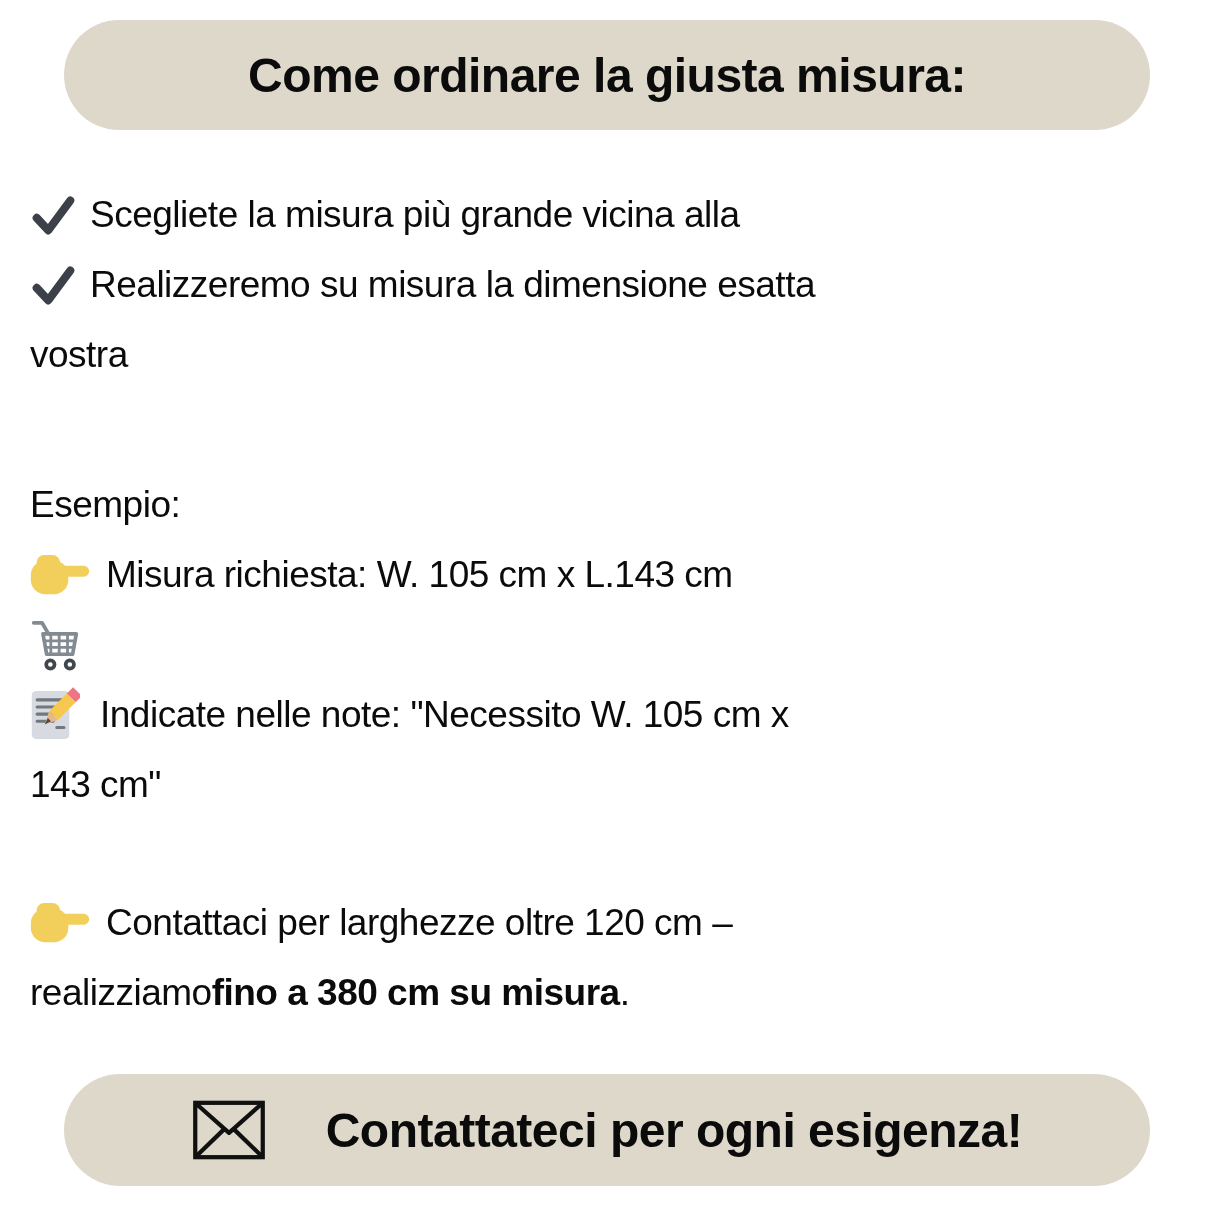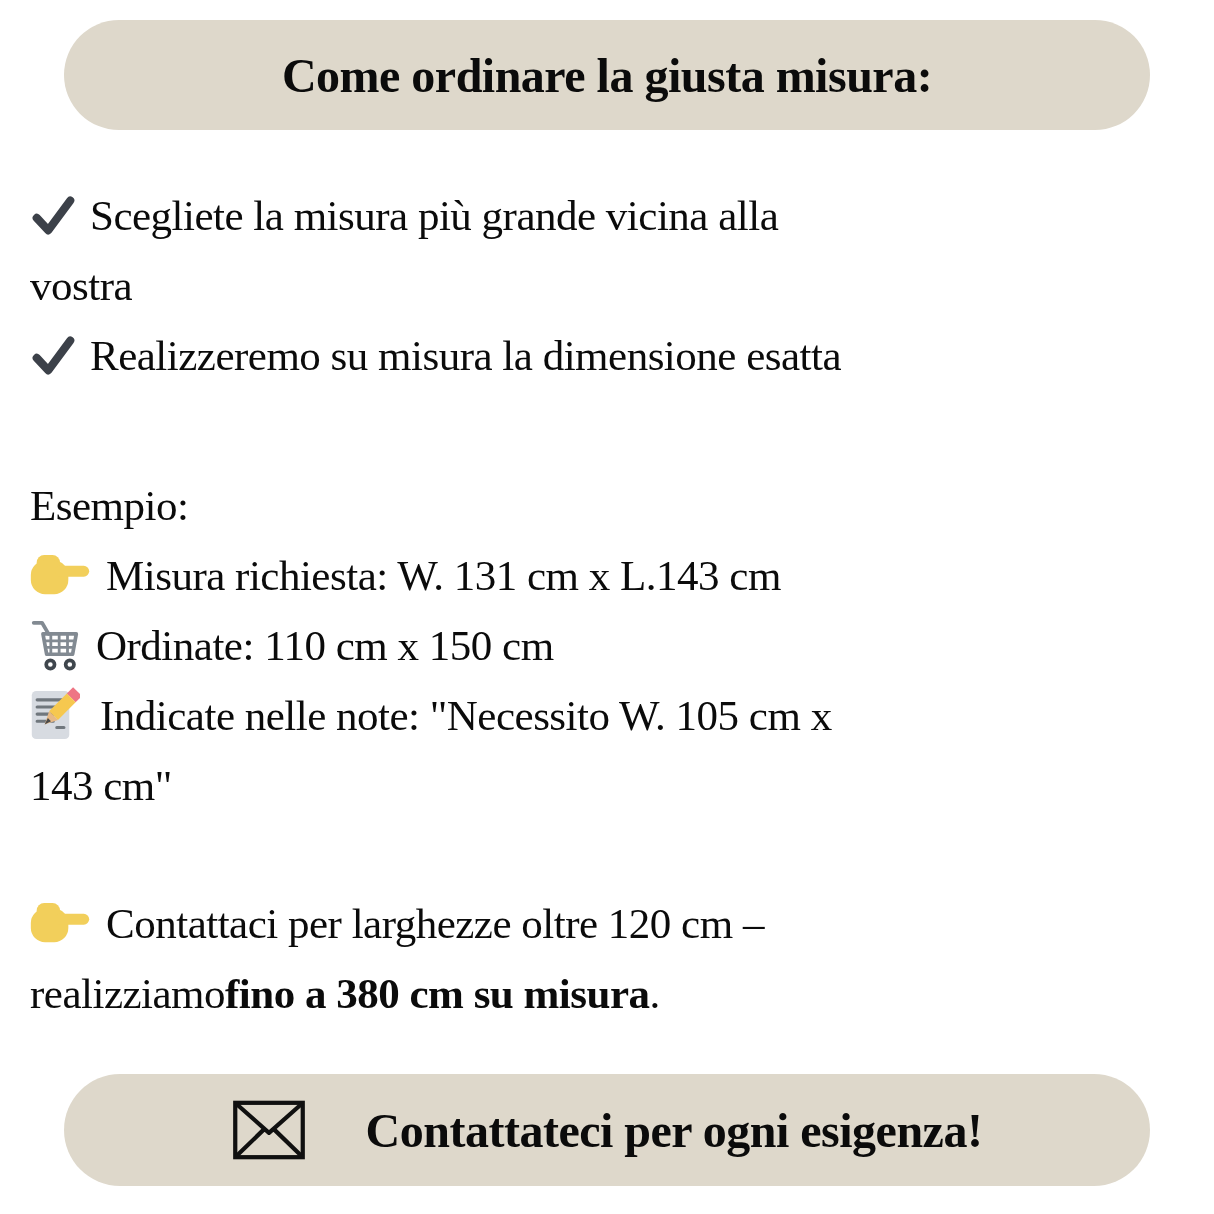--- a/index.html
+++ b/index.html
@@ -1,20 +1,20 @@
 <!DOCTYPE html>
 <html><head>
 <meta charset="utf-8">
 <style>
   * { box-sizing: border-box; }
   html, body { margin: 0; padding: 0; background: #ffffff; }
   .page {
     width: 1214px; height: 1214px;
     background: #ffffff;
-    font-family: Liberation Serif, serif;
+    font-family: Liberation Sans, sans-serif;
     color: #0b0b0b;
     overflow: hidden;
     position: relative;
   }
   .pill {
     background: #ded8cb;
     border-radius: 58px;
     width: 1086px;
     margin: 0 auto;
     display: flex;
@@ -34,21 +34,21 @@
     font-size: 48px;
     font-weight: 700;
     letter-spacing: -0.5px;
     gap: 60px;
   }
   .content { padding: 0 20px 0 30px; }
   .row {
     display: flex;
     align-items: center;
     height: 70px;
-    font-size: 43px;
+    font-size: 37px;
     letter-spacing: -0.5px;
     white-space: nowrap;
   }
   .row b { font-weight: 700; }
   .mt-block1 { margin-top: 50px; }
   .mt-esempio { margin-top: 80px; align-items: center; }
   .mt-contact { margin-top: 68px; text-align: center; }
   .icon { display: inline-flex; flex: 0 0 auto; align-items: center; }
   .icon.check   { margin-right: 14px; }
   .icon.hand    { margin-right: 16px; }
@@ -68,57 +68,56 @@
 
     <div class="row mt-block1">
       <span class="icon check">
         <svg viewBox="0 0 48 48" width="46" height="46" aria-hidden="true">
           <path d="M7 27 L19 40 L42 9" fill="none" stroke="#3c4149" stroke-width="8.5" stroke-linecap="round" stroke-linejoin="round"></path>
         </svg>
       </span>
       <span>Scegliete la misura più grande vicina alla</span>
     </div>
     <div class="row">
-      <span>vostra</span>
-    </div>
-    <div class="row">
       <span class="icon check">
         <svg viewBox="0 0 48 48" width="46" height="46" aria-hidden="true">
           <path d="M7 27 L19 40 L42 9" fill="none" stroke="#3c4149" stroke-width="8.5" stroke-linecap="round" stroke-linejoin="round"></path>
         </svg>
       </span>
       <span>Realizzeremo su misura la dimensione esatta</span>
+    </div>
+    <div class="row">
+      <span>vostra</span>
     </div>
 
     <div class="row mt-esempio">
       <span>Esempio:</span>
     </div>
 
     <div class="row">
       <span class="icon hand">
         <svg viewBox="0 0 72 52" width="60" height="44" aria-hidden="true">
           <rect x="8" y="2" width="28" height="18" rx="9" fill="#f2cf5b"></rect>
           <rect x="1" y="9" width="45" height="40" rx="17" fill="#f2cf5b"></rect>
           <rect x="30" y="15" width="41" height="13" rx="6.5" fill="#f2cf5b"></rect>
         </svg>
       </span>
-      <span>Misura richiesta: W. 131 cm x L.143 cm</span>
+      <span>Misura richiesta: W. 105 cm x L.143 cm</span>
     </div>
 
     <div class="row">
       <span class="icon cart">
         <svg viewBox="0 0 54 58" width="50" height="54" aria-hidden="true">
           <path d="M4 5 h9 l7 12" fill="none" stroke="#828a92" stroke-width="4" stroke-linecap="round" stroke-linejoin="round"></path>
           <path d="M14 17 h36 l-4 22 h-28 z" fill="none" stroke="#828a92" stroke-width="4" stroke-linejoin="round"></path>
           <path d="M22.5 17 v22 M31.5 17 v22 M40.5 17 v22 M15 24.5 h34 M16 31.5 h32" stroke="#828a92" stroke-width="3" fill="none"></path>
           <circle cx="22" cy="50" r="4.5" fill="none" stroke="#3f464d" stroke-width="4"></circle>
           <circle cx="43" cy="50" r="4.5" fill="none" stroke="#3f464d" stroke-width="4"></circle>
         </svg>
       </span>
-      <span>Ordinate: 110 cm x 150 cm</span>
     </div>
 
     <div class="row">
       <span class="icon memo">
         <svg viewBox="0 0 56 62" width="50" height="56" aria-hidden="true">
           <rect x="2" y="4" width="42" height="54" rx="5" fill="#d7dbe1"></rect>
           <path d="M8 14 h30 M8 22 h30 M8 30 h24 M8 38 h18 M30 45 h8" stroke="#70777d" stroke-width="3.5" stroke-linecap="round" fill="none"></path>
           <g transform="rotate(45 32 26)">
             <rect x="25" y="-4" width="14" height="10" fill="#ee7584"></rect>
             <rect x="25" y="6" width="14" height="28" fill="#f6c84f"></rect>

